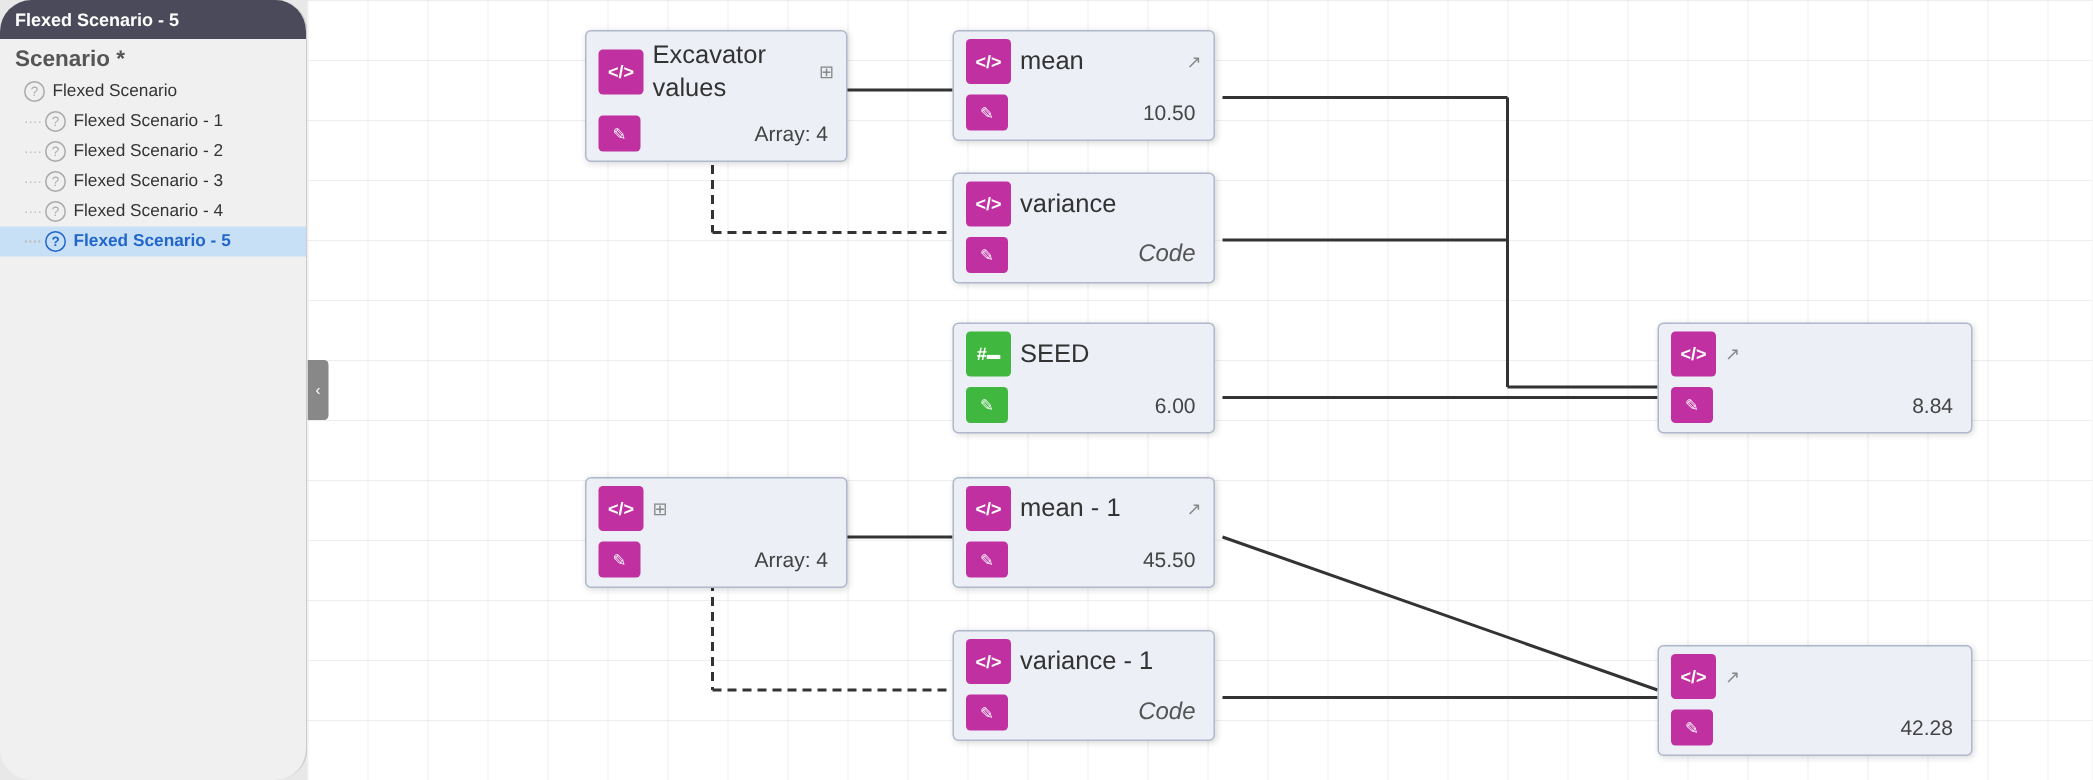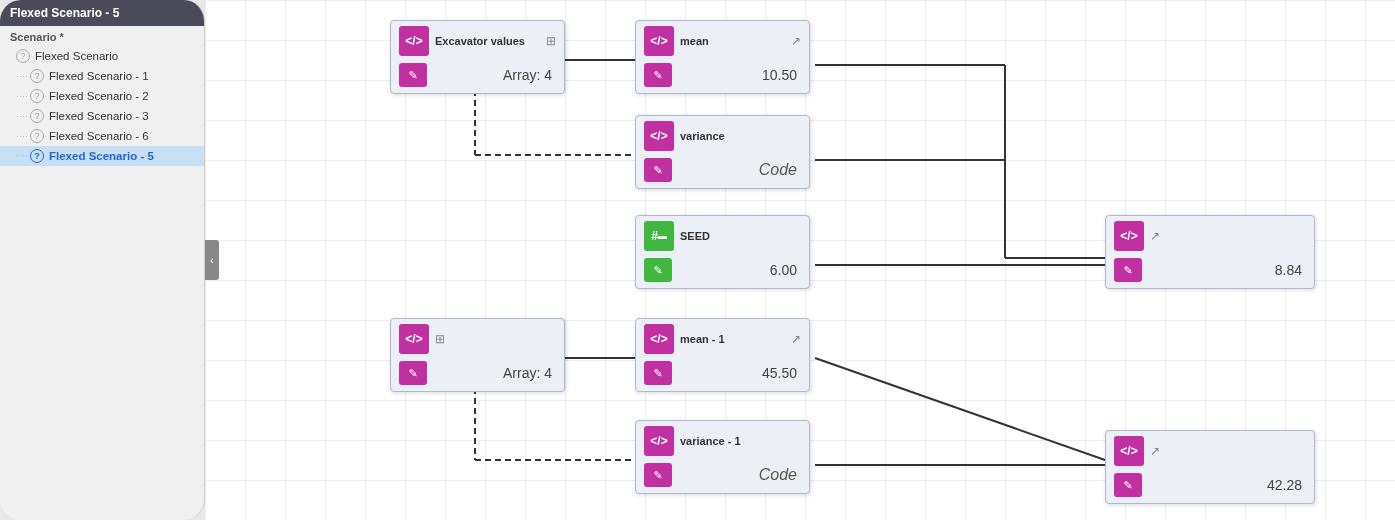--- a/index.html
+++ b/index.html
@@ -21,21 +21,21 @@
     .sidebar-header {
       background: #4a4a5a;
       color: white;
       padding: 6px 10px;
       font-size: 12px;
       font-weight: bold;
     }
     .sidebar-section-label {
       padding: 5px 10px 3px 10px;
       color: #555;
-      font-size: 11px;
+      font-size: 15px;
       font-weight: bold;
     }
     .sidebar-item {
       display: flex;
       align-items: center;
       padding: 3px 8px 3px 16px;
       cursor: pointer;
       color: #333;
       font-size: 11.5px;
     }
@@ -94,24 +94,24 @@
       font-weight: bold;
       flex-shrink: 0;
     }
     .node-icon.green {
       background: #40b840;
     }
     .node-icon.purple {
       background: #c030a0;
     }
     .node-title {
-      font-size: 11px;
+      font-size: 17px;
       color: #333;
       flex: 1;
-      font-weight: bold;
+      font-weight: normal;
       line-height: 1.3;
     }
     .node-corner-icon {
       color: #888;
       font-size: 12px;
       cursor: pointer;
     }
     .node-body {
       padding: 2px 8px 6px 8px;
       display: flex;
@@ -197,21 +197,21 @@
     <span>Flexed Scenario - 2</span>
   </div>
   <div class="sidebar-item">
     <span style="color:#bbb;font-size:9px;margin-right:2px;">····</span>
     <span class="icon">?</span>
     <span>Flexed Scenario - 3</span>
   </div>
   <div class="sidebar-item">
     <span style="color:#bbb;font-size:9px;margin-right:2px;">····</span>
     <span class="icon">?</span>
-    <span>Flexed Scenario - 6</span>
+    <span>Flexed Scenario - 4</span>
   </div>
   <div class="sidebar-item active">
     <span style="color:#bbb;font-size:9px;margin-right:2px;">····</span>
     <span class="icon" style="border-color:#2266cc;color:#2266cc;">?</span>
     <span>Flexed Scenario - 5</span>
   </div>
 </div>
 
 <div class="canvas">
 

